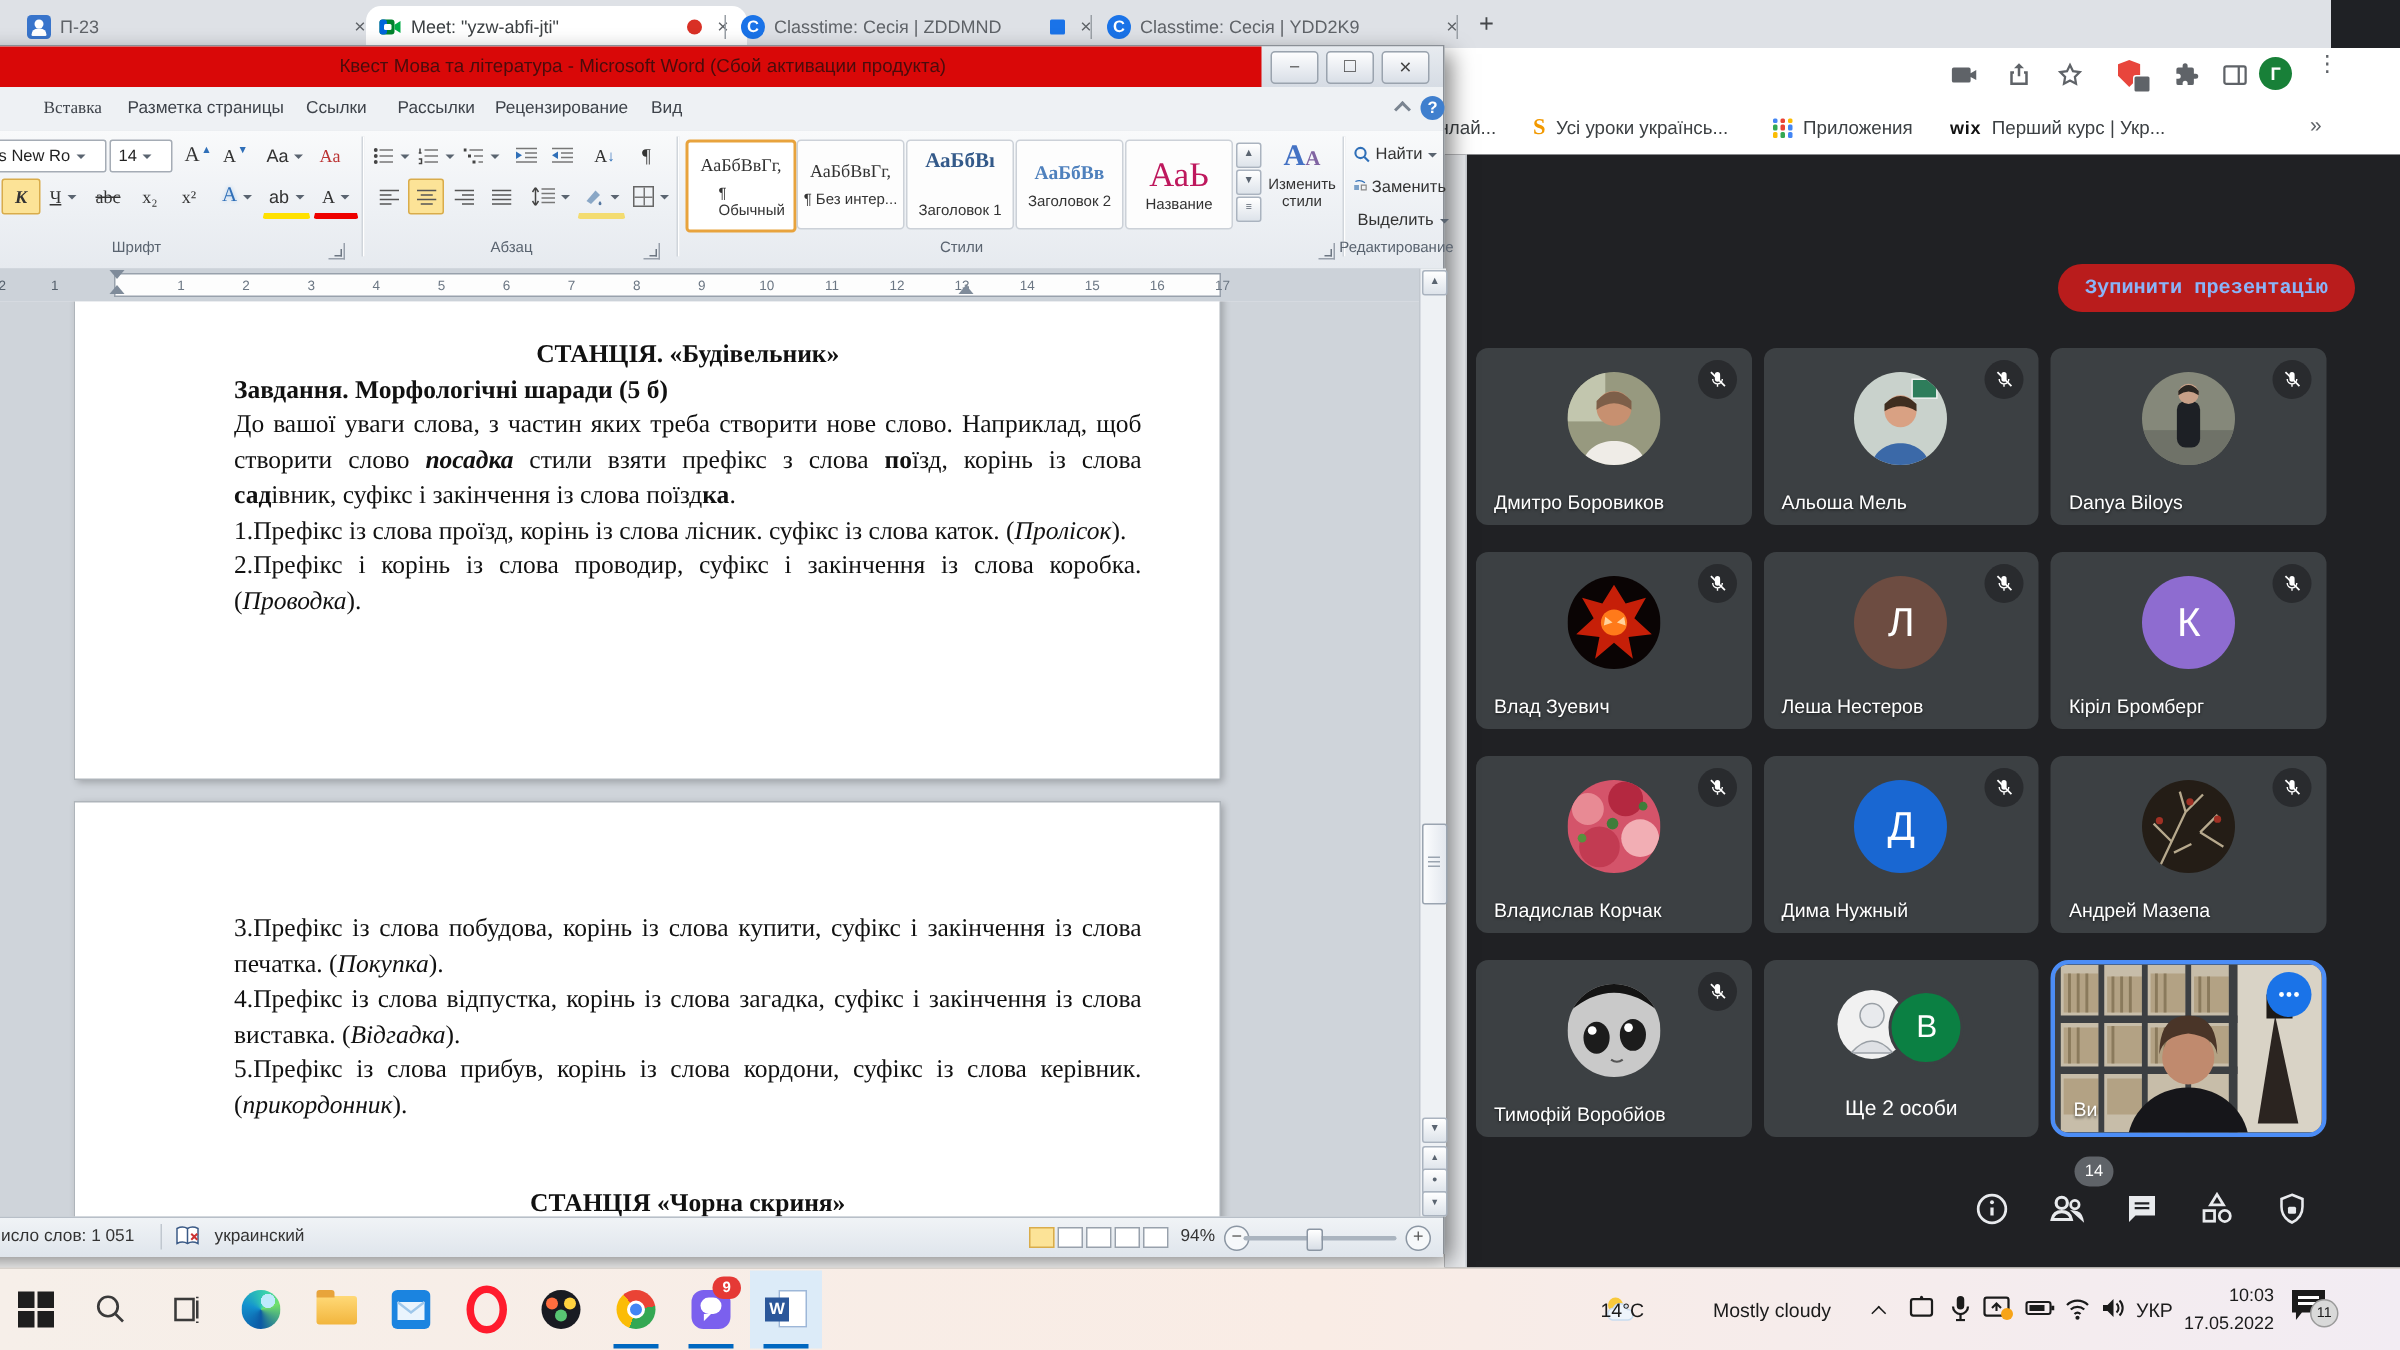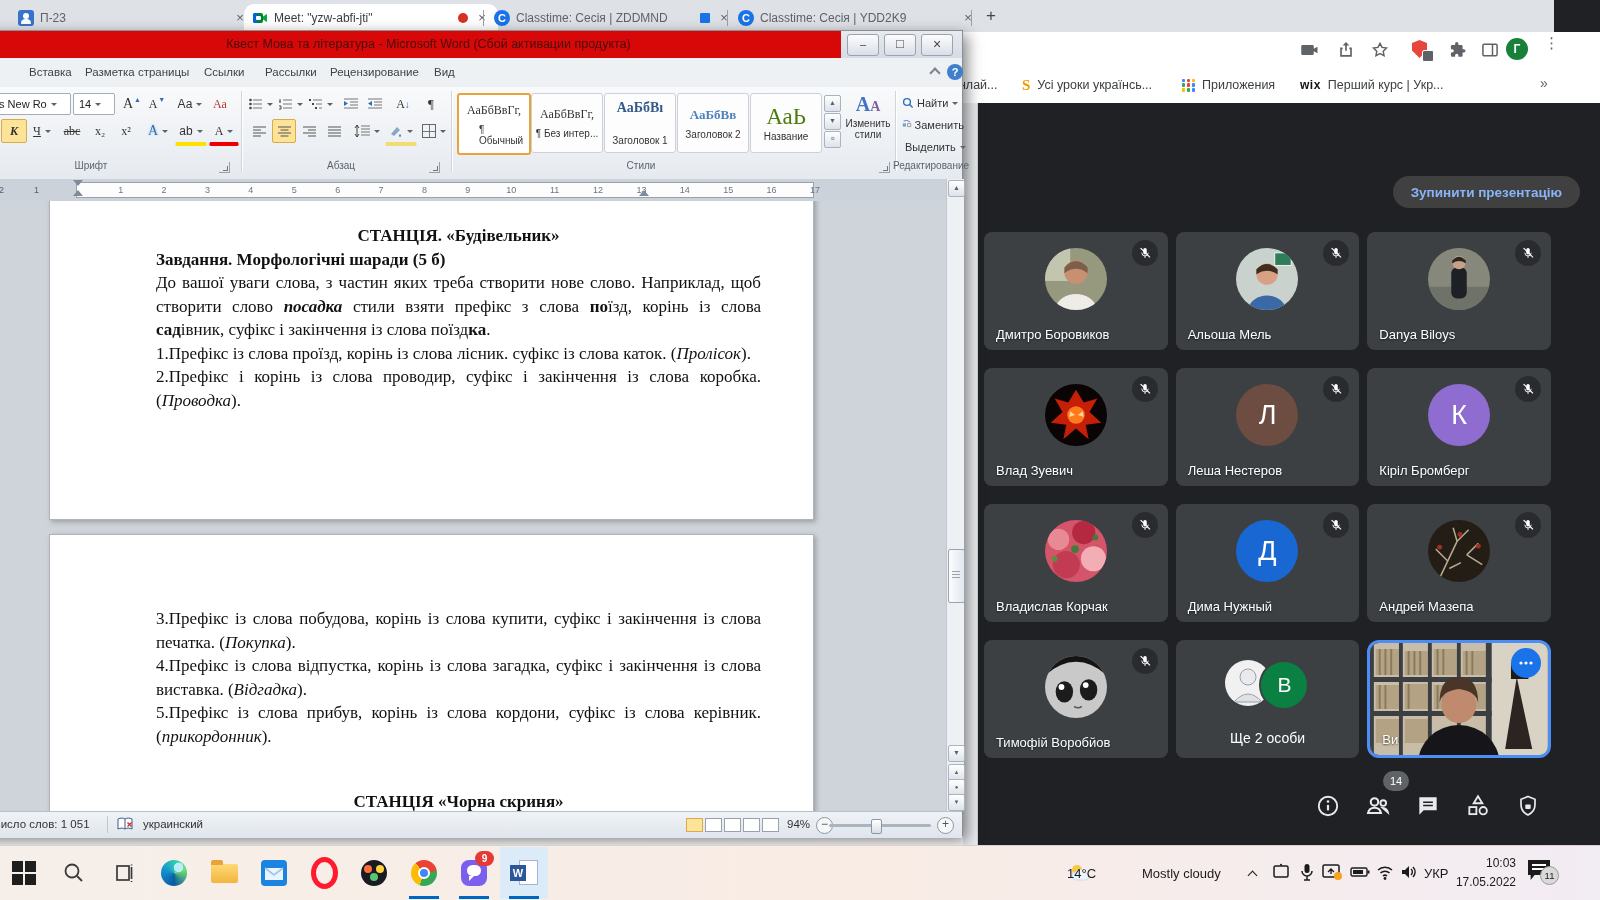--- a/index.html
+++ b/index.html
@@ -41,22 +41,22 @@
   .bm .bmico{margin-right:7px;flex:none;}
   .sico{color:#f29900;font-weight:bold;font-size:15px;font-family:"Liberation Serif",serif;}
   .wixico{font-weight:bold;font-size:12px;color:#111;letter-spacing:.5px;}
   .gridico{width:13px;height:13px;display:grid;grid-template-columns:repeat(3,1fr);gap:1.5px;}
   .gridico i{border-radius:1px;}
   #bmmore{position:absolute;left:1540px;top:9px;font-size:14px;color:#5f6368;}
 
   
   #meet{position:absolute;left:963px;top:103px;width:637px;height:742px;background:#202124;}
   #meetstrip{position:absolute;left:0;top:0;width:14px;height:100%;background:#e9ebee;border-right:1px solid #c8ccd1;}
-  #stopbtn{position:absolute;top:73px;right:20px;height:32px;border:none;border-radius:16px;background:#404040;
-    color:#8ab4f8;font-family:Liberation Sans, sans-serif;font-size:13.5px;font-weight:bold;padding:0 18px;}
+  #stopbtn{position:absolute;top:73px;right:30px;height:32px;border:none;border-radius:16px;background:#b91c1c;
+    color:#8ab4f8;font-family:Liberation Mono, monospace;font-size:13.5px;font-weight:bold;padding:0 18px;}
   #tiles{position:absolute;left:21px;top:129px;width:567px;height:526px;display:grid;
     grid-template-columns:repeat(3,1fr);grid-template-rows:repeat(4,118px);gap:18px 8px;}
   .tile{position:relative;background:#3c4043;border-radius:8px;}
   .tname{position:absolute;left:12px;bottom:8px;color:#fff;font-size:13px;text-shadow:0 1px 2px rgba(0,0,0,.6);white-space:nowrap;}
   .micoff{position:absolute;top:8px;right:10px;width:26px;height:26px;border-radius:50%;
     background:rgba(25,26,29,.55);display:flex;align-items:center;justify-content:center;}
   .avw{position:absolute;left:50%;top:16px;transform:translateX(-50%);width:62px;height:62px;border-radius:50%;overflow:hidden;}
   .avi{position:absolute;left:50%;top:16px;transform:translateX(-50%);width:62px;height:62px;border-radius:50%;
     color:#fff;font-size:27px;display:flex;align-items:center;justify-content:center;}
   .av-brown{background:#6d4c41;} .av-purple{background:#8e6cd0;} .av-blue{background:#1967d2;}
@@ -557,21 +557,21 @@
     <div id="wtitle">
       <div id="wred"></div>
       <span id="wtitletext">Квест Мова та література - Microsoft Word (Сбой активации продукта)</span>
       <span class="wc" id="wmin"></span>
       <span class="wc" id="wmax"></span>
       <span class="wc" id="wclose"></span>
     </div>
 
     <div id="wmenu">
       <span class="mtab" style="left:60px;">Главная</span>
-      <span class="mtab" style="left:134px;">Вставка</span>
+      <span class="mtab" style="left:134px;font-family:Liberation Serif, serif;">Вставка</span>
       <span class="mtab" style="left:190px;">Разметка страницы</span>
       <span class="mtab" style="left:309px;">Ссылки</span>
       <span class="mtab" style="left:370px;">Рассылки</span>
       <span class="mtab" style="left:435px;">Рецензирование</span>
       <span class="mtab" style="left:539px;">Вид</span>
       <span id="ribchev"></span>
       <span id="ribhelp"></span>
     </div>
 
     <div id="wribbon">
@@ -731,21 +731,21 @@
       </div>
       <div class="rbtn" style="left:713px;top:6px;width:70px;height:58px;flex-direction:column;background:#fdfdfd;border:1px solid #ccd1d8;border-radius:3px;">
         <span class="ser" style="font-size:14px;font-weight:bold;color:#345a8a;">АаБбВı</span>
         <span style="font-size:10px;margin-top:19px;">Заголовок 1</span>
       </div>
       <div class="rbtn" style="left:786px;top:6px;width:70px;height:58px;flex-direction:column;background:#fdfdfd;border:1px solid #ccd1d8;border-radius:3px;">
         <span class="ser" style="font-size:13px;font-weight:bold;color:#4f81bd;">АаБбВв</span>
         <span style="font-size:10px;margin-top:6px;">Заголовок 2</span>
       </div>
       <div class="rbtn" style="left:859px;top:6px;width:70px;height:58px;flex-direction:column;background:#fdfdfd;border:1px solid #ccd1d8;border-radius:3px;">
-        <span class="ser" style="font-size:23px;color:#4d7c0f;line-height:24px;">АаЬ</span>
+        <span class="ser" style="font-size:23px;color:#be185d;line-height:24px;">АаЬ</span>
         <span style="font-size:10px;margin-top:2px;">Название</span>
       </div>
       <span class="sarr" style="position:absolute;left:933px;top:8px;">▲</span>
       <span class="sarr" style="position:absolute;left:933px;top:26px;">▼</span>
       <span class="sarr" style="position:absolute;left:933px;top:44px;">≡</span>
       <div style="position:absolute;left:954px;top:6px;width:46px;height:60px;text-align:center;">
         <span class="ser" style="font-size:20px;font-weight:bold;color:#4472c4;">А</span><span class="ser" style="font-size:14px;font-weight:bold;color:#8064a2;">А</span>
         <div style="font-size:10px;color:#333;line-height:11px;margin-top:2px;">Изменить стили</div>
       </div>
       <span class="glabel" style="left:700px;width:100px;">Стили</span>

